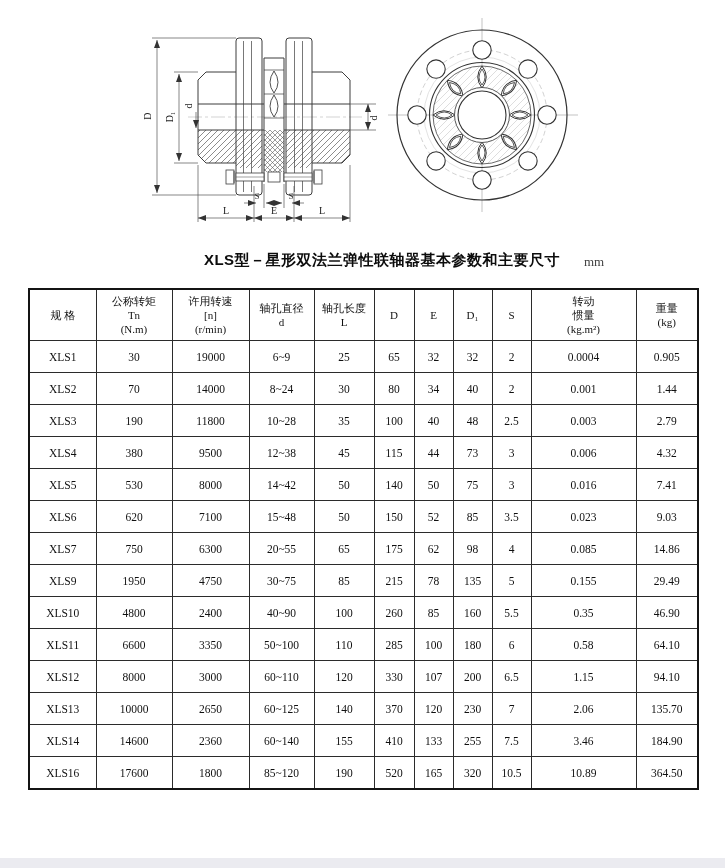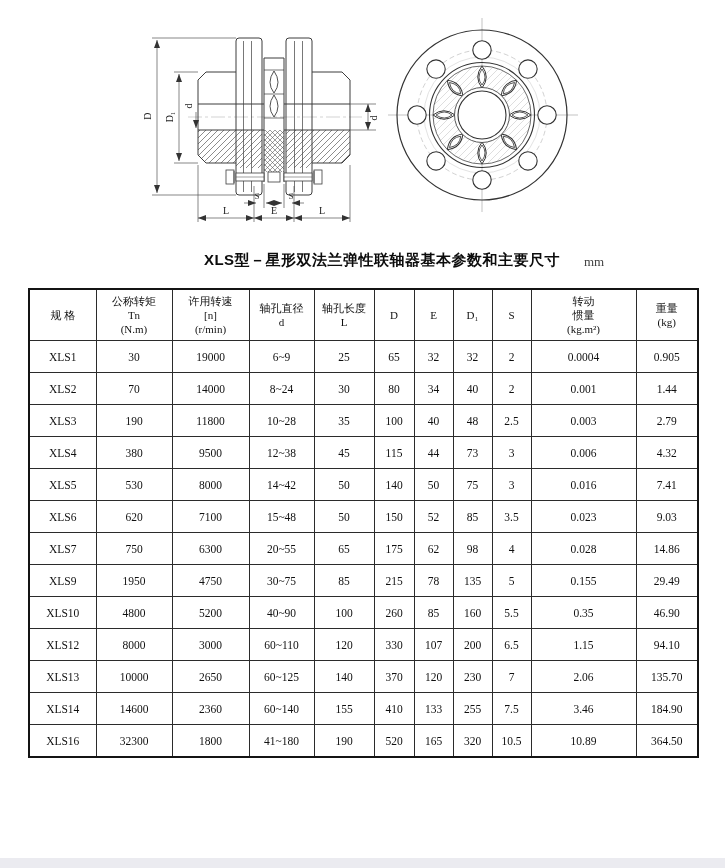--- a/index.html
+++ b/index.html
@@ -329,48 +329,61 @@
         <tr>
           <td>XLS7</td>
           <td>750</td>
           <td>6300</td>
           <td>20~55</td>
           <td>65</td>
           <td>175</td>
           <td>62</td>
           <td>98</td>
           <td>4</td>
-          <td>0.028</td>
+          <td>0.085</td>
           <td>14.86</td>
         </tr>
         <tr>
           <td>XLS9</td>
           <td>1950</td>
           <td>4750</td>
           <td>30~75</td>
           <td>85</td>
           <td>215</td>
           <td>78</td>
           <td>135</td>
           <td>5</td>
           <td>0.155</td>
           <td>29.49</td>
         </tr>
         <tr>
           <td>XLS10</td>
           <td>4800</td>
-          <td>5200</td>
+          <td>2400</td>
           <td>40~90</td>
           <td>100</td>
           <td>260</td>
           <td>85</td>
           <td>160</td>
           <td>5.5</td>
           <td>0.35</td>
           <td>46.90</td>
+        </tr>
+        <tr>
+          <td>XLS11</td>
+          <td>6600</td>
+          <td>3350</td>
+          <td>50~100</td>
+          <td>110</td>
+          <td>285</td>
+          <td>100</td>
+          <td>180</td>
+          <td>6</td>
+          <td>0.58</td>
+          <td>64.10</td>
         </tr>
         <tr>
           <td>XLS12</td>
           <td>8000</td>
           <td>3000</td>
           <td>60~110</td>
           <td>120</td>
           <td>330</td>
           <td>107</td>
           <td>200</td>
@@ -399,23 +412,23 @@
           <td>155</td>
           <td>410</td>
           <td>133</td>
           <td>255</td>
           <td>7.5</td>
           <td>3.46</td>
           <td>184.90</td>
         </tr>
         <tr>
           <td>XLS16</td>
-          <td>32300</td>
+          <td>17600</td>
           <td>1800</td>
-          <td>41~180</td>
+          <td>85~120</td>
           <td>190</td>
           <td>520</td>
           <td>165</td>
           <td>320</td>
           <td>10.5</td>
           <td>10.89</td>
           <td>364.50</td>
         </tr>
       </tbody>
   </table>

